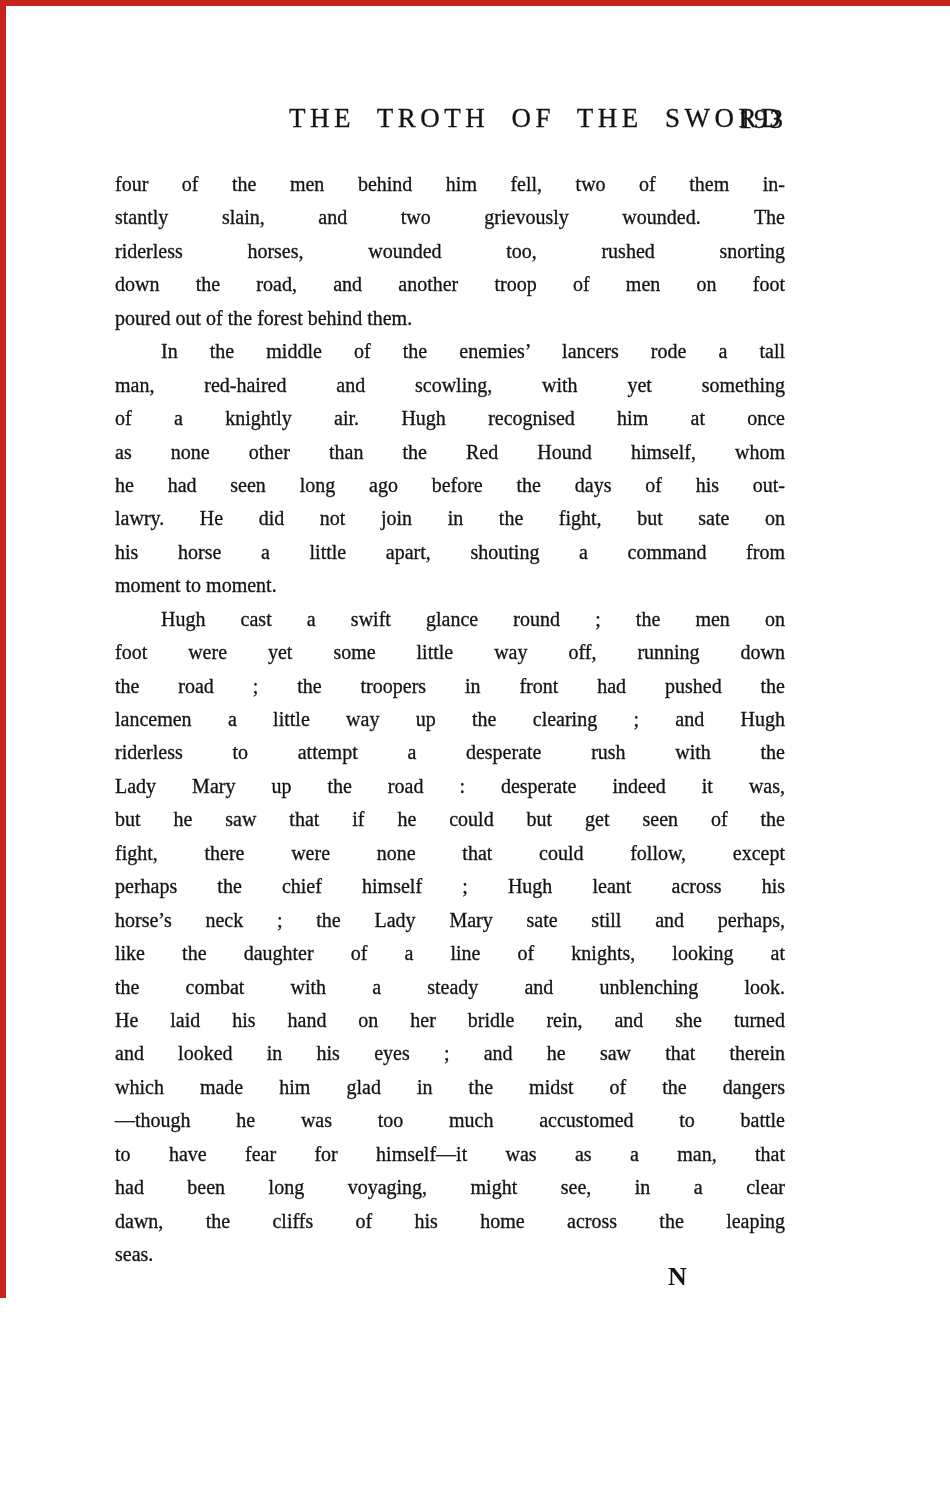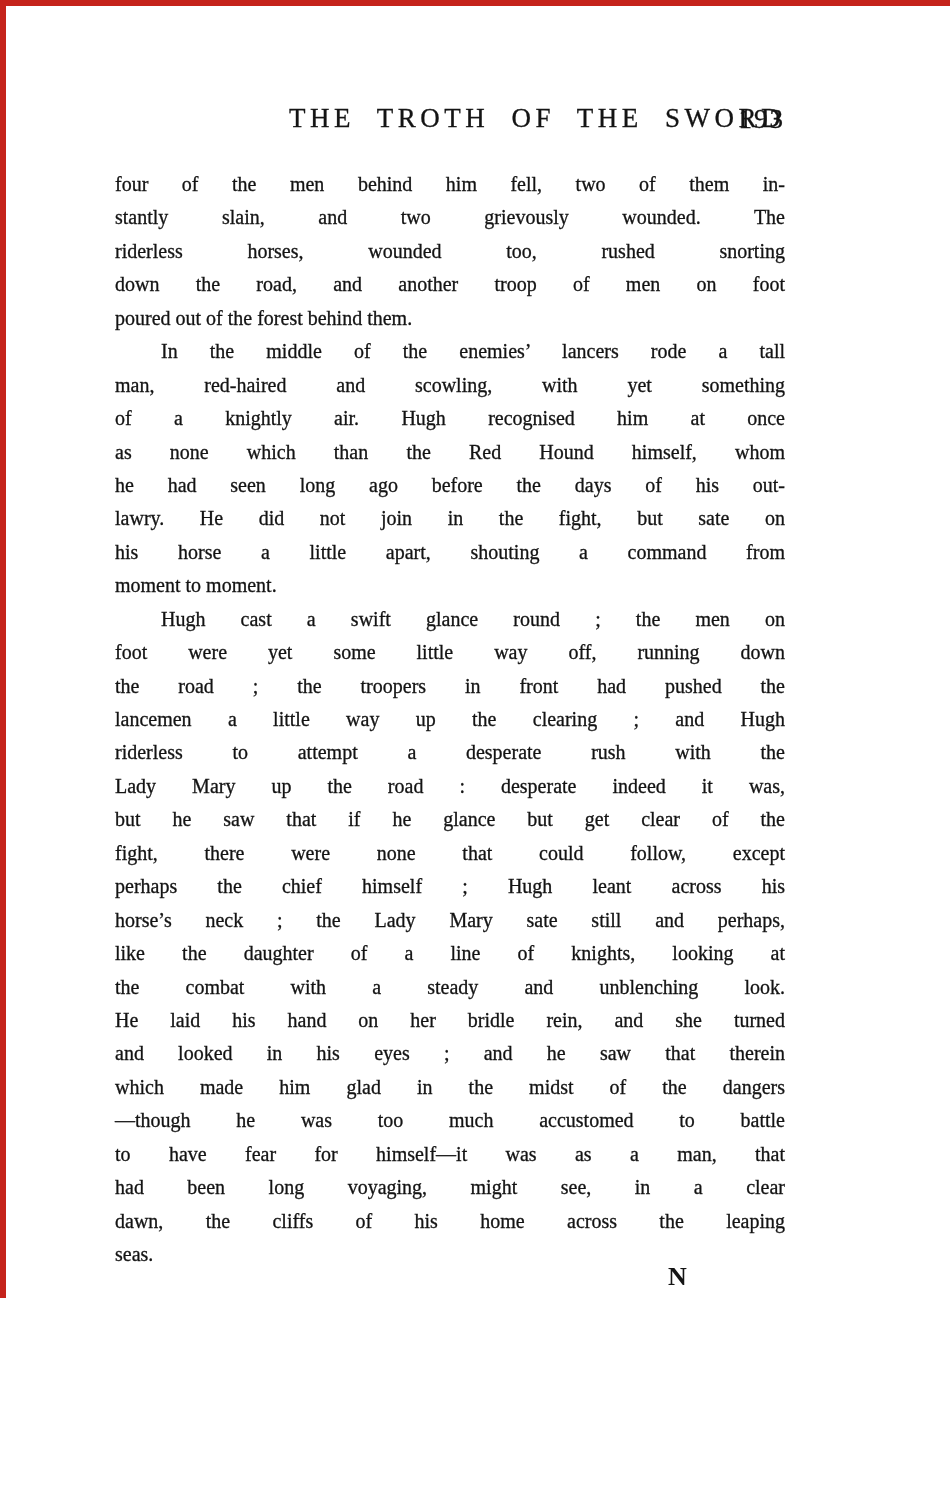--- a/index.html
+++ b/index.html
@@ -96,32 +96,32 @@
 
   <div class="body-block" id="body-block">
       <div class="line">four of the men behind him fell, two of them in-</div>
       <div class="line">stantly slain, and two grievously wounded. The</div>
       <div class="line">riderless horses, wounded too, rushed snorting</div>
       <div class="line">down the road, and another troop of men on foot</div>
       <div class="line last">poured out of the forest behind them.</div>
       <div class="line indent">In the middle of the enemies’ lancers rode a tall</div>
       <div class="line">man, red-haired and scowling, with yet something</div>
       <div class="line">of a knightly air. Hugh recognised him at once</div>
-      <div class="line">as none which than the Red Hound himself, whom</div>
+      <div class="line">as none other than the Red Hound himself, whom</div>
       <div class="line">he had seen long ago before the days of his out-</div>
       <div class="line">lawry. He did not join in the fight, but sate on</div>
       <div class="line">his horse a little apart, shouting a command from</div>
       <div class="line last">moment to moment.</div>
       <div class="line indent">Hugh cast a swift glance round ; the men on</div>
       <div class="line">foot were yet some little way off, running down</div>
       <div class="line">the road ; the troopers in front had pushed the</div>
       <div class="line">lancemen a little way up the clearing ; and Hugh</div>
       <div class="line">riderless to attempt a desperate rush with the</div>
       <div class="line">Lady Mary up the road : desperate indeed it was,</div>
-      <div class="line">but he saw that if he glance but get clear of the</div>
+      <div class="line">but he saw that if he could but get seen of the</div>
       <div class="line">fight, there were none that could follow, except</div>
       <div class="line">perhaps the chief himself ; Hugh leant across his</div>
       <div class="line">horse’s neck ; the Lady Mary sate still and perhaps,</div>
       <div class="line">like the daughter of a line of knights, looking at</div>
       <div class="line">the combat with a steady and unblenching look.</div>
       <div class="line">He laid his hand on her bridle rein, and she turned</div>
       <div class="line">and looked in his eyes ; and he saw that therein</div>
       <div class="line">which made him glad in the midst of the dangers</div>
       <div class="line">—though he was too much accustomed to battle</div>
       <div class="line">to have fear for himself—it was as a man, that</div>

